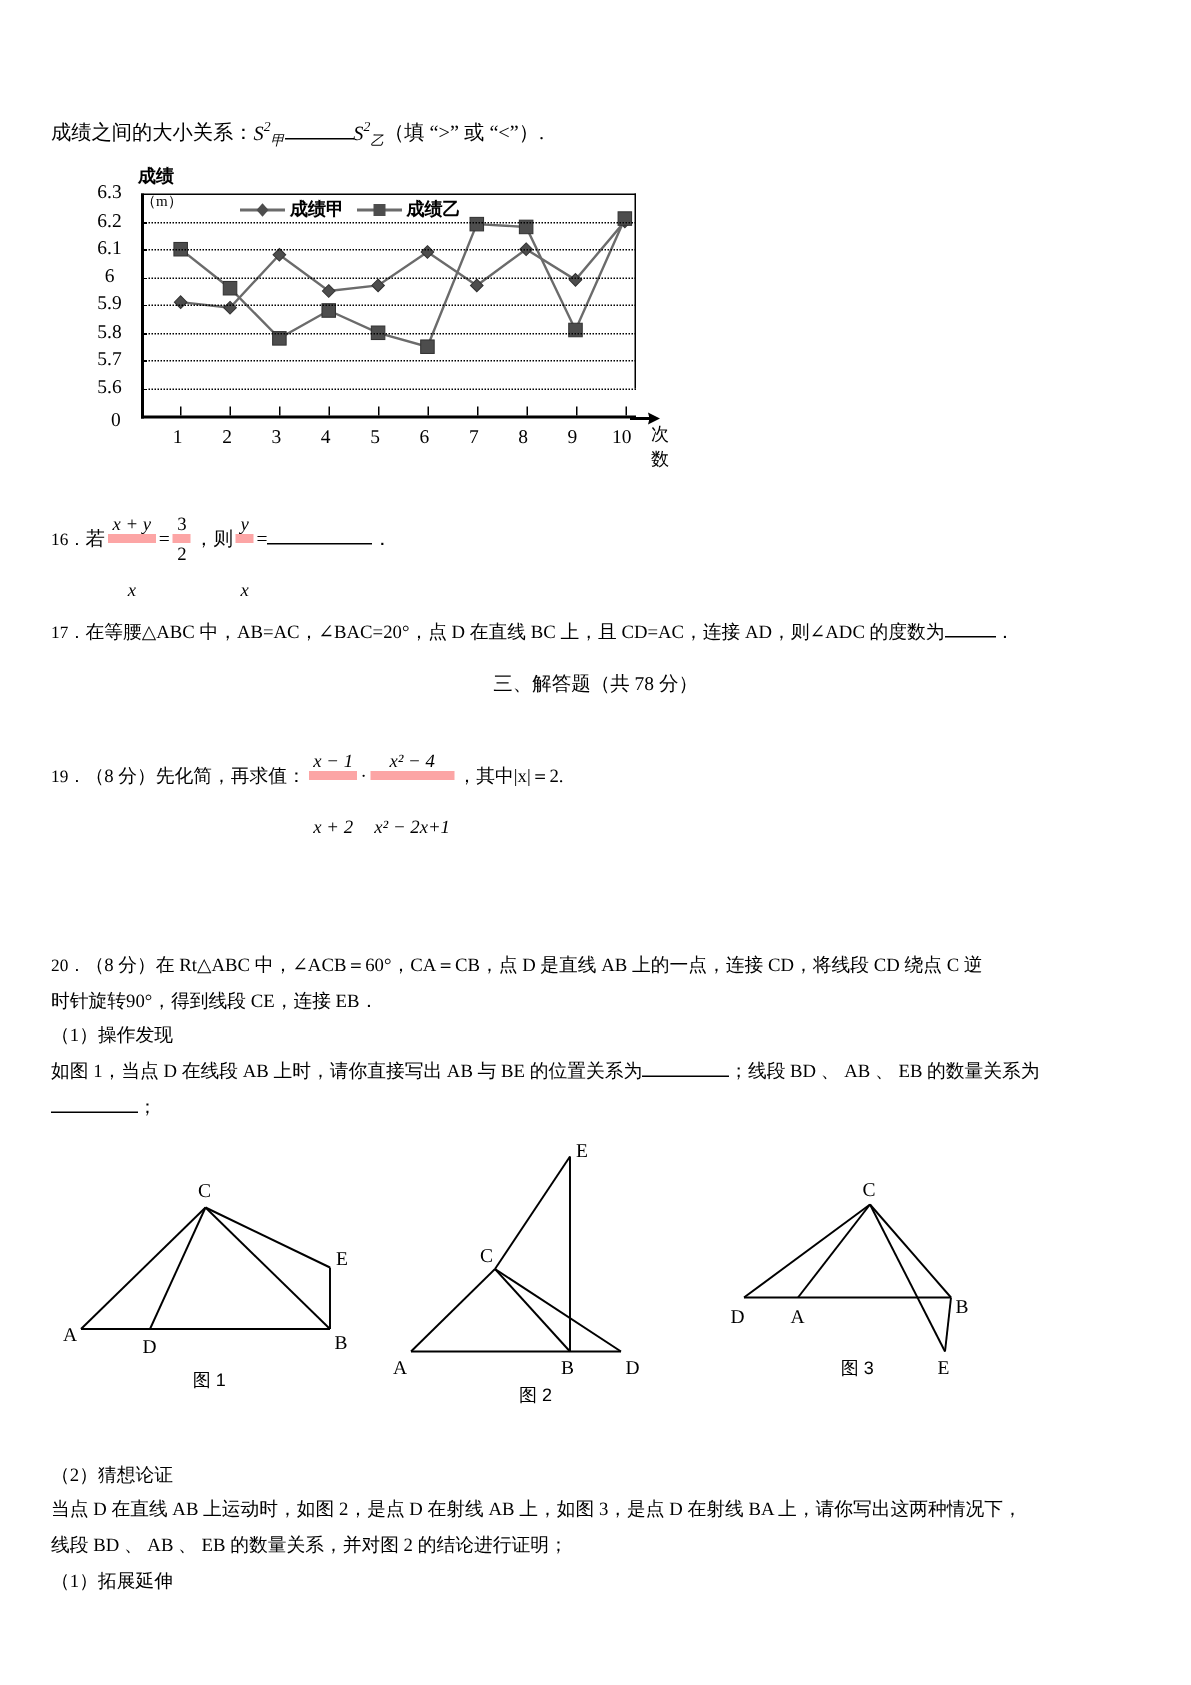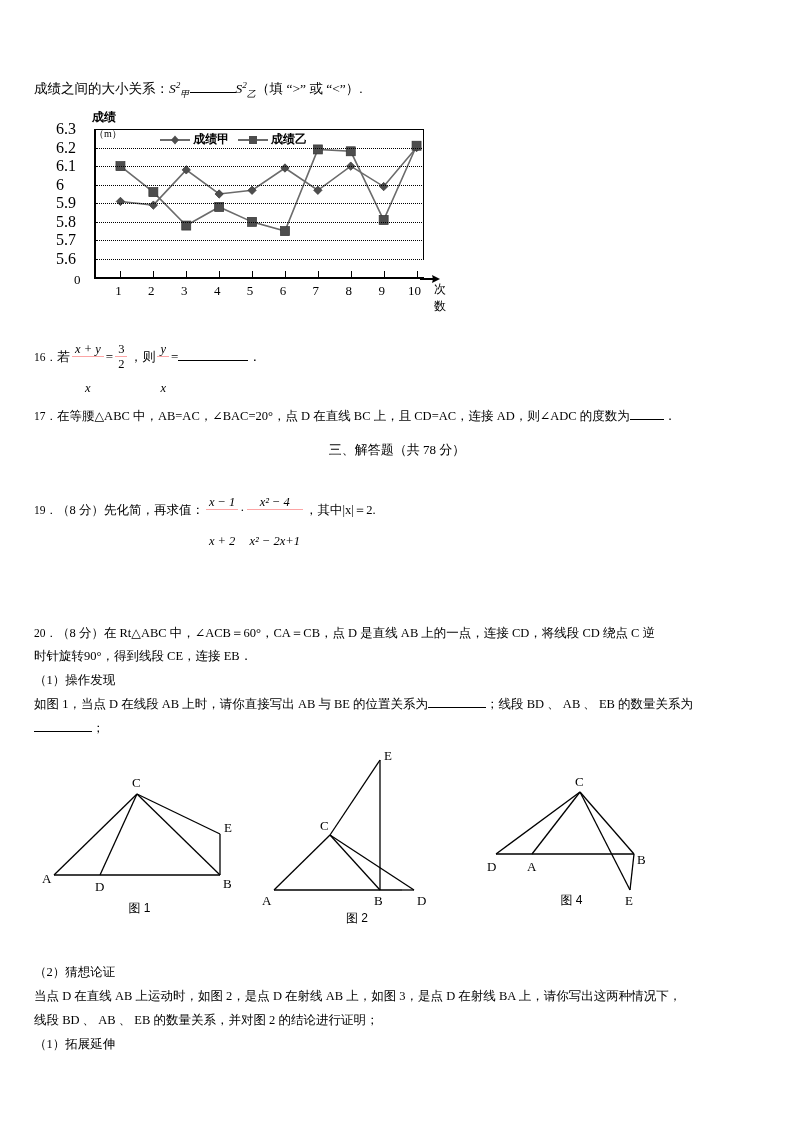--- a/index.html
+++ b/index.html
@@ -22,28 +22,28 @@
   .blank { display: inline-block; border-bottom: 1px solid #000; }
   .b1 { width: 46px; }
   .b2 { width: 34px; }
   .b3 { width: 58px; }
   .b4 { width: 70px; }
   .sup { font-size: 0.68em; vertical-align: super; }
   .sub { font-size: 0.68em; vertical-align: sub; }
 
   
   .frac { display: inline-block; vertical-align: middle; text-align: center; line-height: 1.15; margin: 0 2px; position: relative; top: -1px; }
-  .frac .num { display: block; border-bottom: 1px solid #fca5a5; padding: 0 3px; font-size: 12.5px; }
+  .frac .num { display: block; border-bottom: 6px solid #fca5a5; padding: 0 3px; font-size: 12.5px; }
   .frac .den { display: block; padding: 0 3px; font-size: 12.5px; }
 
   
   .chart-wrap { position: relative; width: 400px; height: 198px; margin: 8px 0 0 22px; }
   .chart-title { position: absolute; left: 36px; top: 0px; font-size: 12px; font-weight: bold; font-family: "Liberation Sans", sans-serif; }
   .chart-unit { position: absolute; left: 38px; top: 18px; font-size: 10px; }
-  .ylab { position: absolute; right: 0; font-size: 16px; text-align: left; width: 34px; font-family: "Liberation Serif", serif; }
+  .ylab { position: absolute; right: 0; font-size: 13px; text-align: center; width: 34px; font-family: "Liberation Serif", serif; }
   .yaxis-labels { position: absolute; left: 0px; top: 0; width: 34px; height: 100%; }
   .plot { position: absolute; left: 38px; top: 20px; width: 330px; height: 150px; border-left: 2.5px solid #000; border-bottom: 2.5px solid #000; }
   .plot-top { position: absolute; left: 38px; top: 20px; width: 330px; border-top: 1.5px solid #000; }
   .plot-right { position: absolute; left: 367px; top: 20px; height: 130px; border-left: 1.5px solid #000; }
   .gridline { position: absolute; left: 0; width: 100%; border-top: 1.5px dotted #000; }
   .tick { position: absolute; bottom: 0; width: 0; border-left: 1.5px solid #000; height: 6px; }
   .xlab { position: absolute; font-size: 13px; text-align: center; width: 20px; }
   .xaxis-name { position: absolute; font-size: 12px; font-weight: normal; font-family: "Liberation Sans", sans-serif; }
   .arrow-x { position: absolute; }
   .legend { position: absolute; font-family: "Liberation Sans", sans-serif; font-size: 12px; font-weight: bold; }
@@ -237,21 +237,21 @@
           <line x1="98" y1="30" x2="50" y2="92"></line>
           <line x1="98" y1="30" x2="148" y2="128"></line>
           <line x1="152" y1="92" x2="148" y2="128"></line>
         </g>
         <text x="5" y="109" font-size="13">D</text>
         <text x="45" y="109" font-size="13">A</text>
         <text x="93" y="24" font-size="13">C</text>
         <text x="155" y="102" font-size="13">B</text>
         <text x="143" y="143" font-size="13">E</text>
       </svg>
-      <div class="figcap" style="width:195px; margin-top:-24px; margin-left:-8px;">图 4</div>
+      <div class="figcap" style="width:195px; margin-top:-24px; margin-left:-8px;">图 3</div>
     </div>
   </div>
 
   <div style="margin-top:26px;">
     <div class="qline" style="font-size:12.5px;">（2）猜想论证</div>
     <div class="qline" style="font-size:12.5px;">当点 D 在直线 AB 上运动时，如图 2，是点 D 在射线 AB 上，如图 3，是点 D 在射线 BA 上，请你写出这两种情况下，</div>
     <div class="qline" style="font-size:12.5px;">线段 BD 、 AB 、 EB 的数量关系，并对图 2 的结论进行证明；</div>
     <div class="qline" style="font-size:12.5px;">（1）拓展延伸</div>
   </div>
 

